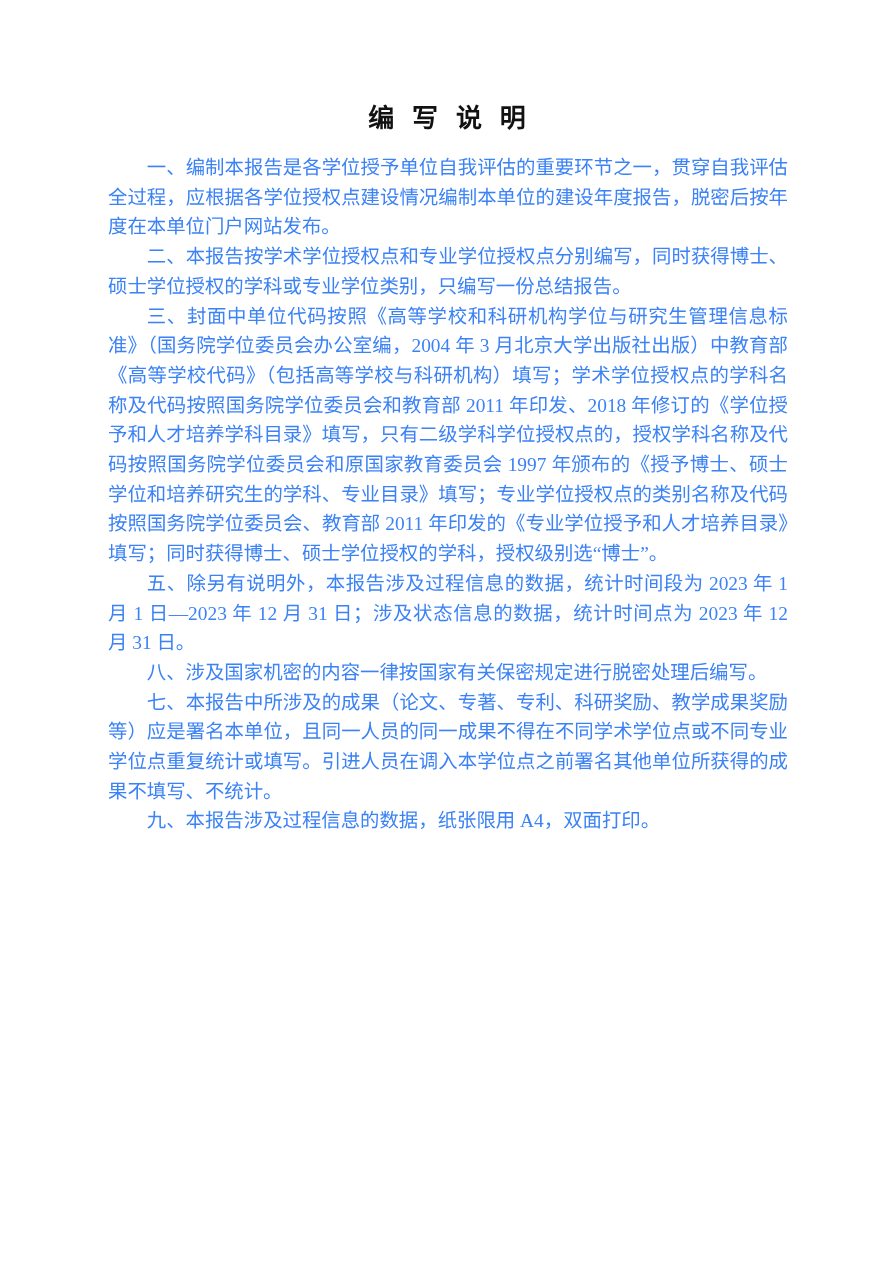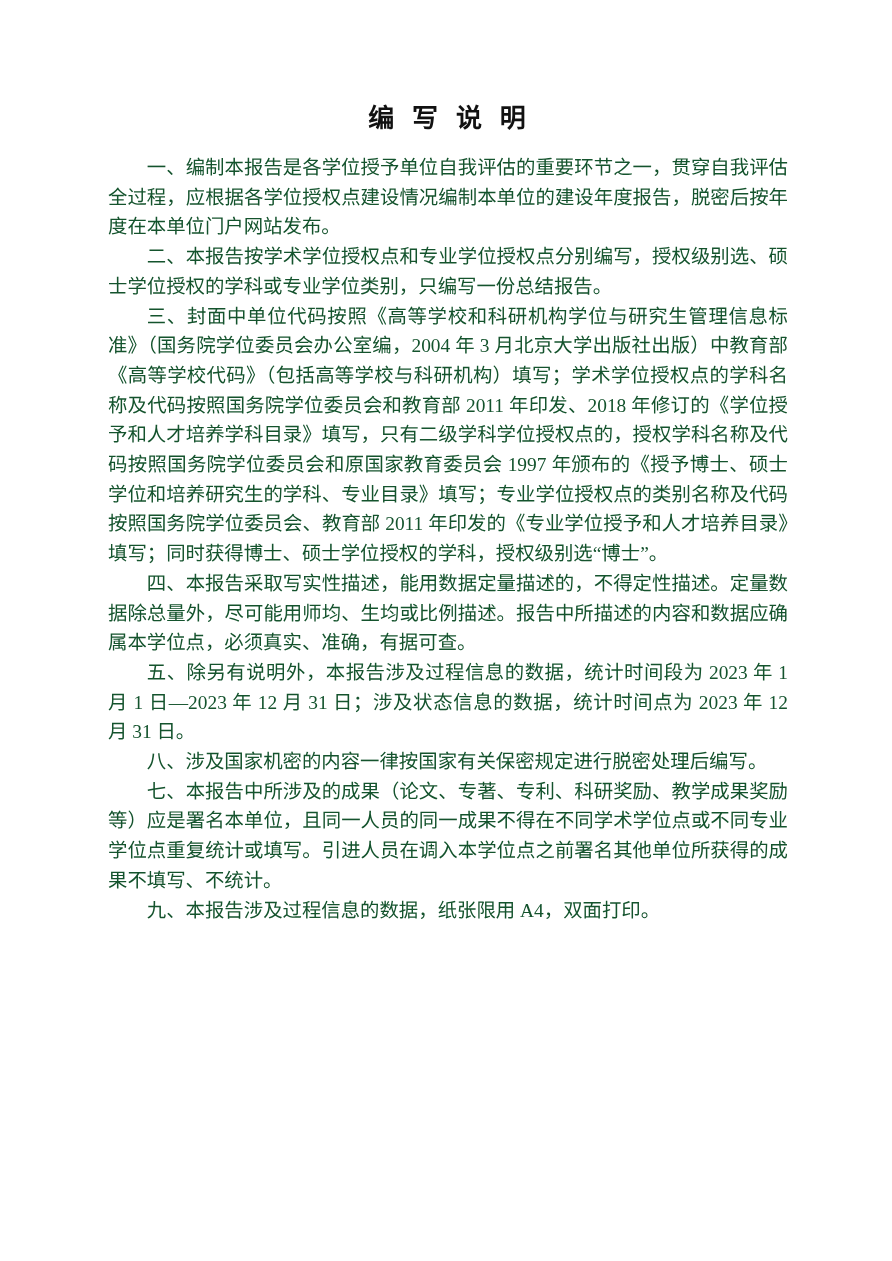--- a/index.html
+++ b/index.html
@@ -32,37 +32,36 @@
     word-spacing: 0.28em;
     color: #111111;
   }
   .para {
     margin: 0;
     font-size: 19.4px;
     line-height: 29.7px;
     text-align: justify;
     text-indent: 2em;
     word-break: break-all;
-    color: #14532d;
+    color: #3b82f6;
   }
 </style>
 </head>
 <body>
 
 <div class="page">
   <div class="content">
     <h1 class="doc-title">编 写 说 明</h1>
 
     <p class="para">一、编制本报告是各学位授予单位自我评估的重要环节之一，贯穿自我评估全过程，应根据各学位授权点建设情况编制本单位的建设年度报告，脱密后按年度在本单位门户网站发布。</p>
 
-    <p class="para">二、本报告按学术学位授权点和专业学位授权点分别编写，授权级别选、硕士学位授权的学科或专业学位类别，只编写一份总结报告。</p>
+    <p class="para">二、本报告按学术学位授权点和专业学位授权点分别编写，同时获得博士、硕士学位授权的学科或专业学位类别，只编写一份总结报告。</p>
 
     <p class="para">三、封面中单位代码按照《高等学校和科研机构学位与研究生管理信息标准》（国务院学位委员会办公室编，2004 年 3 月北京大学出版社出版）中教育部《高等学校代码》（包括高等学校与科研机构）填写；学术学位授权点的学科名称及代码按照国务院学位委员会和教育部 2011 年印发、2018 年修订的《学位授予和人才培养学科目录》填写，只有二级学科学位授权点的，授权学科名称及代码按照国务院学位委员会和原国家教育委员会 1997 年颁布的《授予博士、硕士学位和培养研究生的学科、专业目录》填写；专业学位授权点的类别名称及代码按照国务院学位委员会、教育部 2011 年印发的《专业学位授予和人才培养目录》填写；同时获得博士、硕士学位授权的学科，授权级别选“博士”。</p>
 
-    <p class="para">四、本报告采取写实性描述，能用数据定量描述的，不得定性描述。定量数据除总量外，尽可能用师均、生均或比例描述。报告中所描述的内容和数据应确属本学位点，必须真实、准确，有据可查。</p>
 
     <p class="para">五、除另有说明外，本报告涉及过程信息的数据，统计时间段为 2023 年 1 月 1 日—2023 年 12 月 31 日；涉及状态信息的数据，统计时间点为 2023 年 12 月 31 日。</p>
 
 
     <p class="para">八、涉及国家机密的内容一律按国家有关保密规定进行脱密处理后编写。</p>
 
     <p class="para">七、本报告中所涉及的成果（论文、专著、专利、科研奖励、教学成果奖励等）应是署名本单位，且同一人员的同一成果不得在不同学术学位点或不同专业学位点重复统计或填写。引进人员在调入本学位点之前署名其他单位所获得的成果不填写、不统计。</p>
 
     <p class="para">九、本报告涉及过程信息的数据，纸张限用 A4，双面打印。</p>
   </div>

